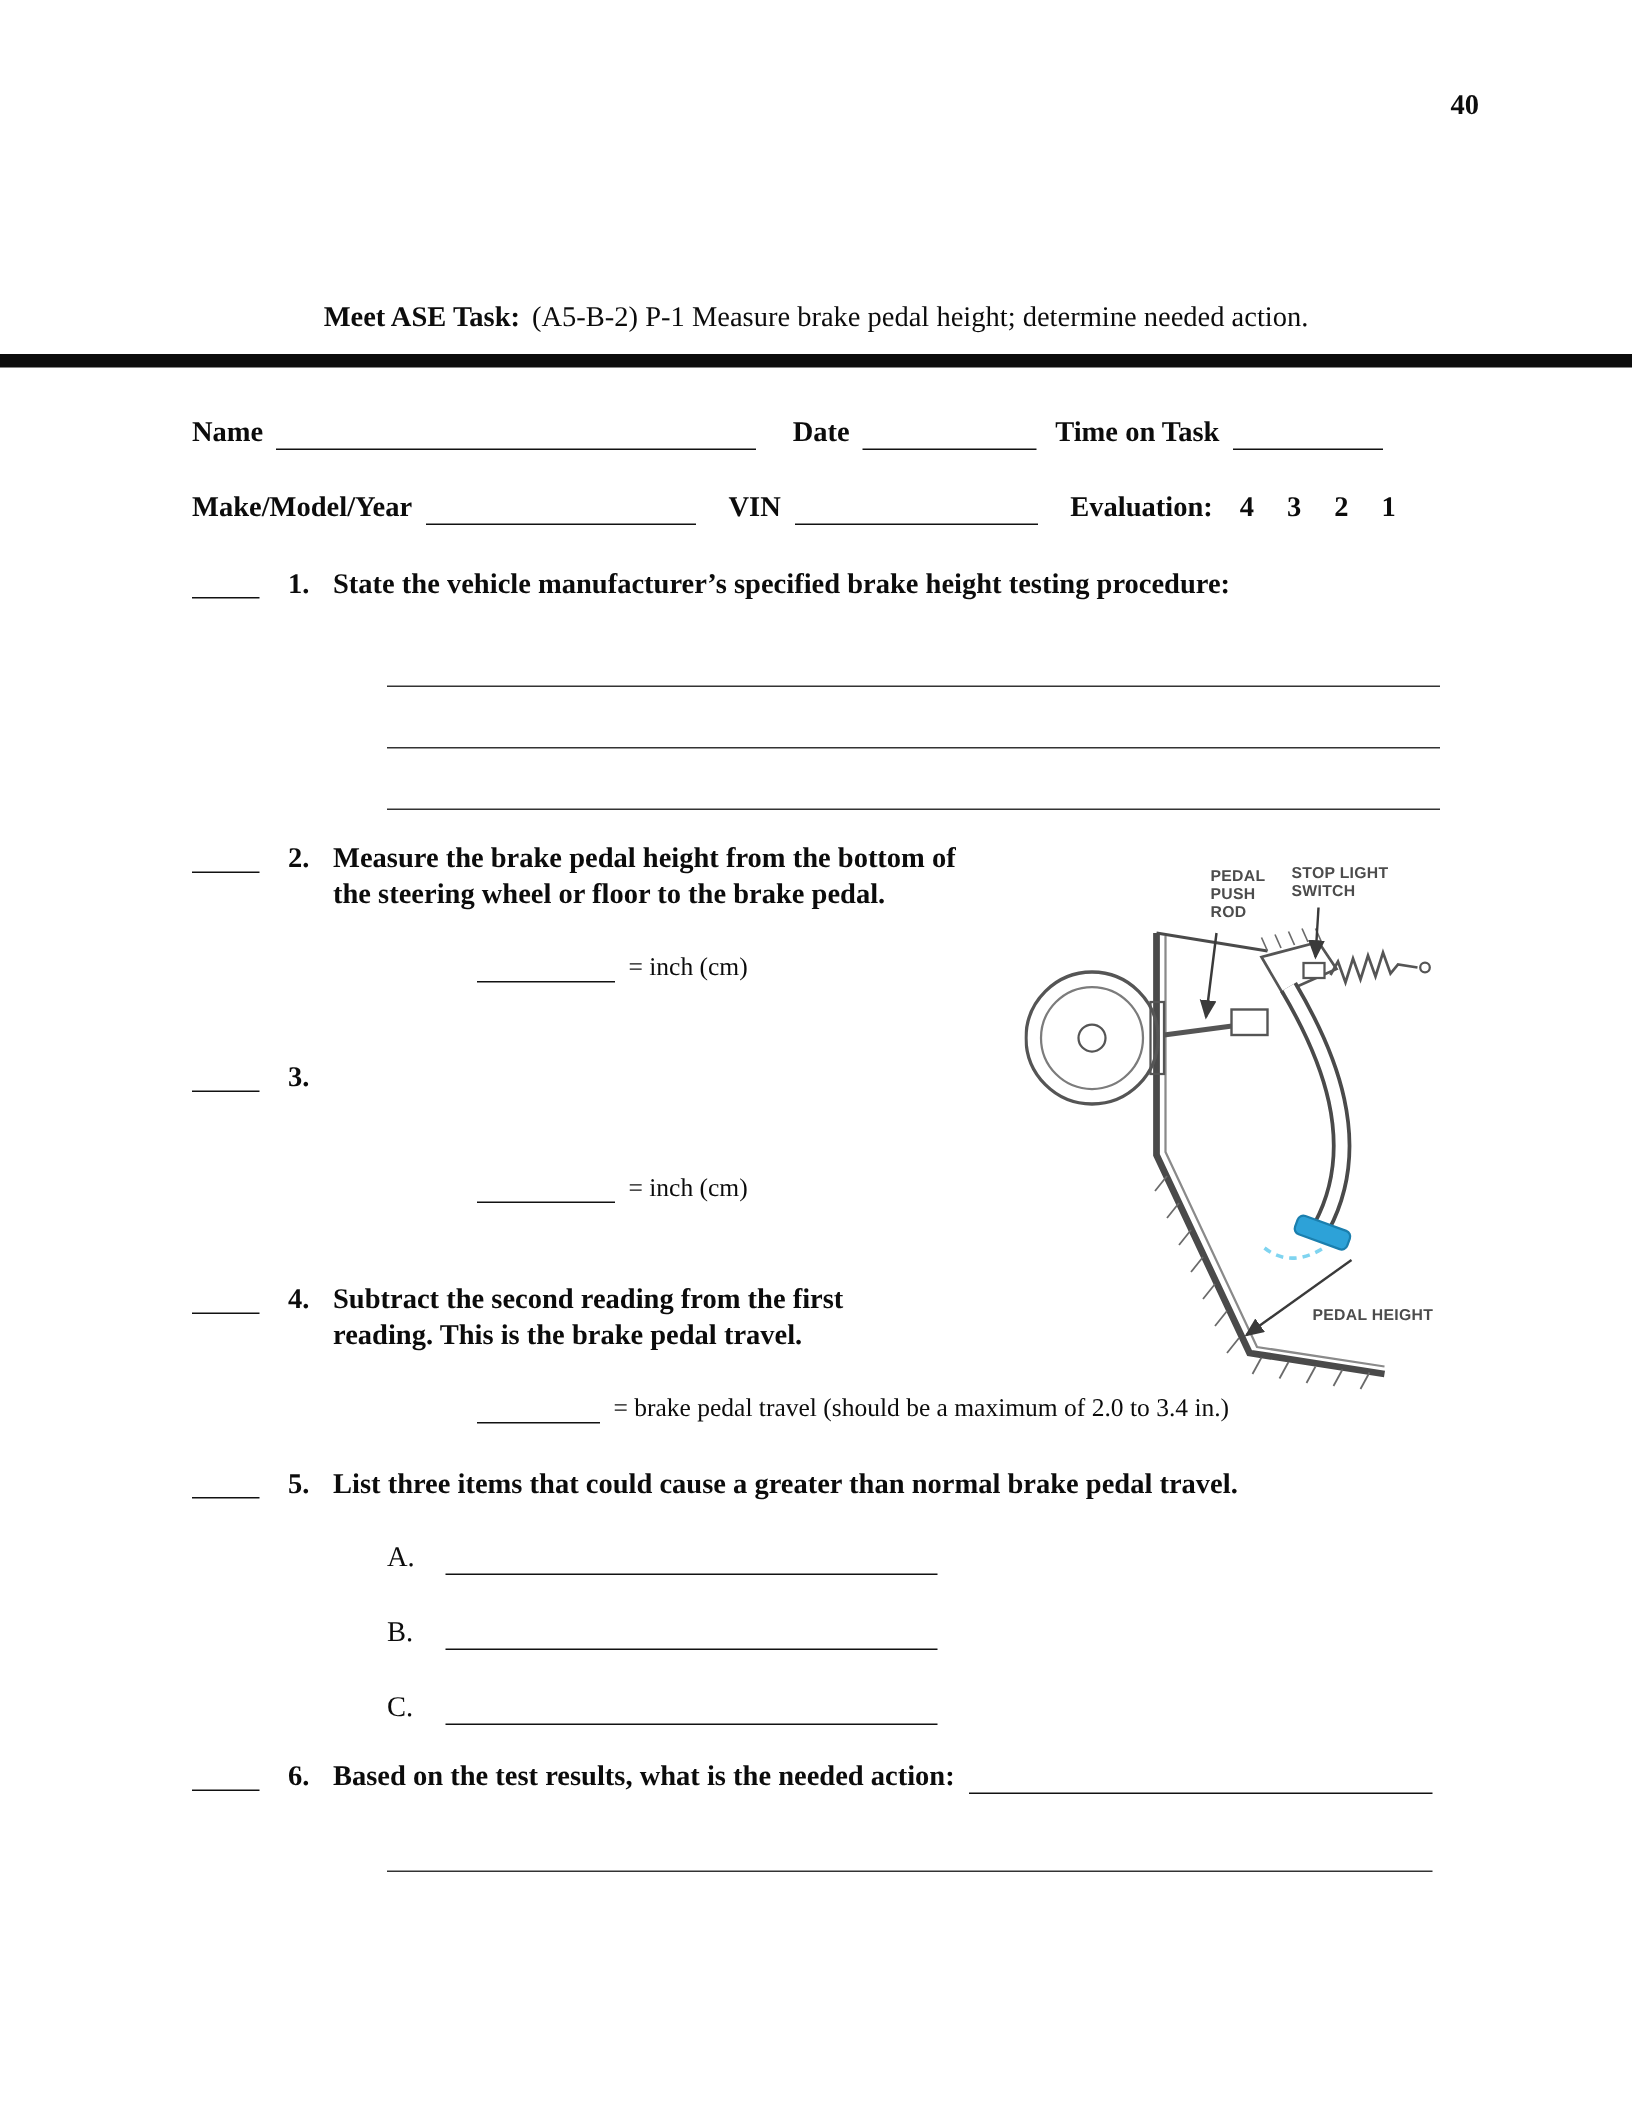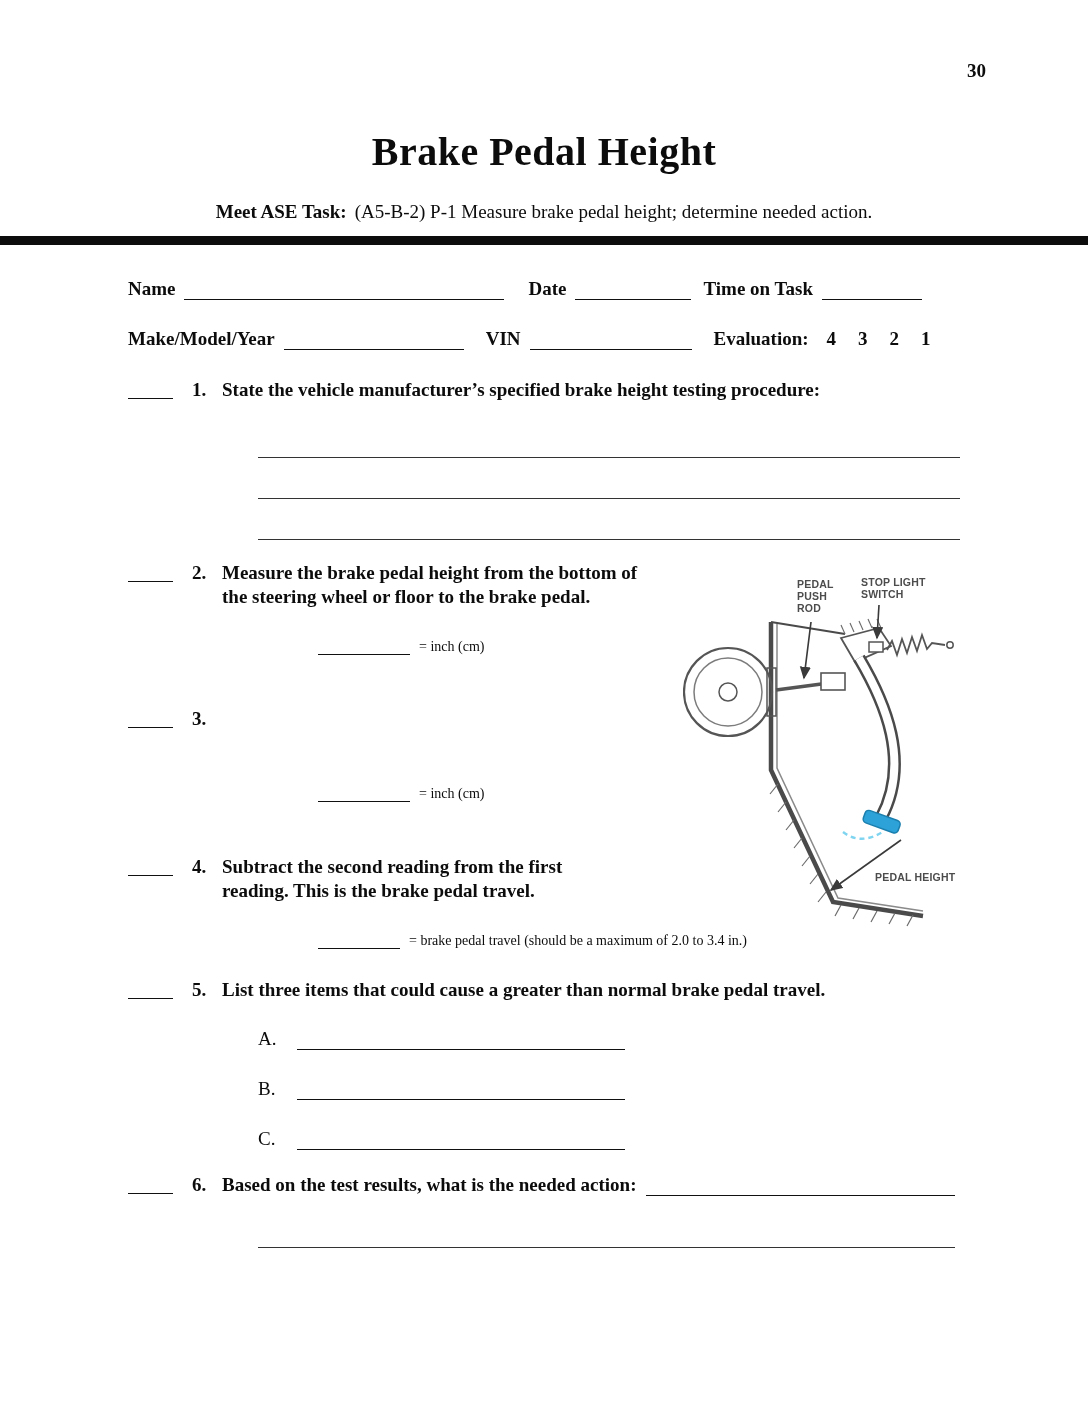--- a/index.html
+++ b/index.html
@@ -48,21 +48,21 @@
     width:45px; height:20px; flex:none;
     border-bottom:1.6px solid #111;
   }
   .qnum{font-weight:bold; margin-left:19px; width:24px; flex:none;}
   .qtext{margin-left:6px;font-weight:bold;}
   .ansline{
     position:absolute; border-bottom:1.3px solid #333; height:1px;
   }
   .answer{
     position:absolute; display:flex; align-items:flex-end;
-    font-size:14px;
+    font-size:17px;
   }
   .answer .uline{margin-left:0;}
   .answer .anstext{margin-left:9px;}
   .subitem{
     position:absolute; left:258px; display:flex; align-items:flex-end;
     font-size:19px;
   }
   .subitem .sublabel{width:30px;}
   .q6wrap{flex:1; display:flex; align-items:center;}
   .fill-line{flex:1; border-bottom:1.6px solid #111; height:20px; margin-left:10px; min-width:60px;}
@@ -76,23 +76,22 @@
     font-family:"Liberation Sans", sans-serif;
     font-weight:bold; font-size:10.5px; line-height:12px;
     color:#4c4c4c; white-space:pre-line; letter-spacing:.2px;
   }
 </style>
 </head>
 <body>
 
 <div class="page">
 
-  <div class="pgnum">30</div>
-
-  <div class="title">Brake Pedal Height</div>
+  <div class="pgnum">40</div>
+
 
   <div class="subtitle">
     <span class="b">Meet ASE Task:</span><span>(A5-B-2) P-1  Measure brake pedal height; determine needed action.</span>
   </div>
 
   <div class="rule"></div>
 
   <div class="hrow" style="top:276px">
     <span>Name</span>
     <span class="uline" style="width:320px"></span>
@@ -236,21 +235,21 @@
       <g transform="rotate(20 198 250)">
         <rect x="180" y="243" width="37" height="13" rx="4" fill="#2da2d8" stroke="#1b7fae" stroke-width="1.5"></rect>
       </g>
 
       <path d="M160 260 Q 178 274 201 259" fill="none" stroke="#7fd4f0" stroke-width="2.4" stroke-dasharray="5 4"></path>
 
       <line x1="128" y1="50" x2="121" y2="106" stroke="#3a3a3a" stroke-width="1.6" marker-end="url(#arr)"></line>
       <line x1="196" y1="33" x2="194" y2="66" stroke="#3a3a3a" stroke-width="1.6" marker-end="url(#arr)"></line>
       <line x1="218" y1="268" x2="148" y2="318" stroke="#3a3a3a" stroke-width="1.6" marker-end="url(#arr)"></line>
     </svg>
-    <div class="dlabel" style="left:114px; top:6px;">PEDAL
+    <div class="dlabel" style="left:124px; top:6px;">PEDAL
 PUSH
 ROD</div>
     <div class="dlabel" style="left:178px; top:4px;">STOP LIGHT
 SWITCH</div>
     <div class="dlabel" style="left:192px; top:299px;">PEDAL HEIGHT</div>
   </div>
 
 </div>
 
 </body></html>

